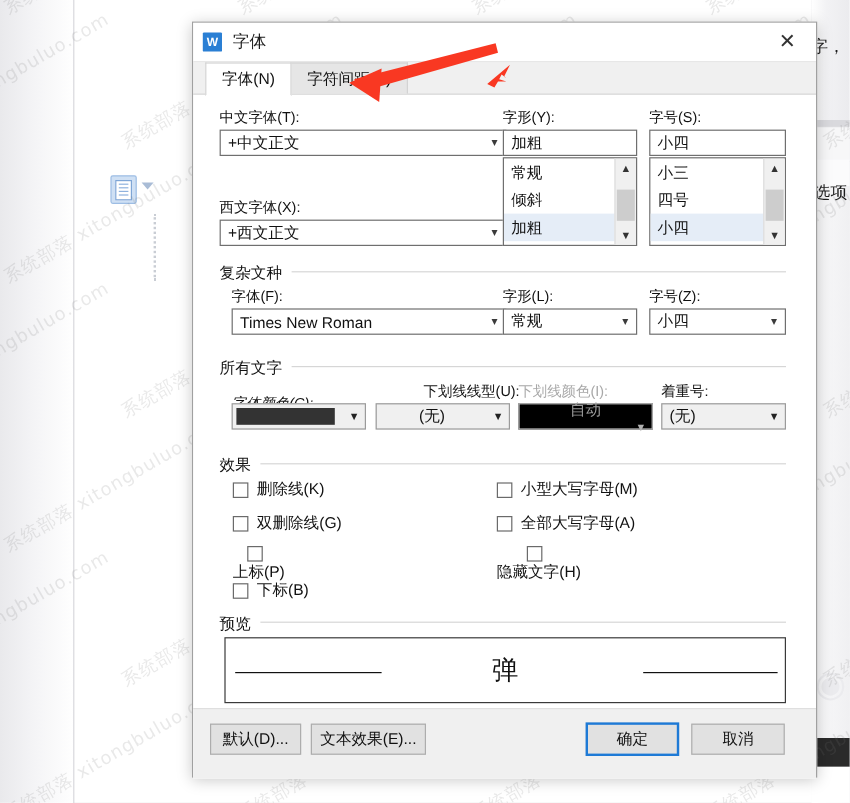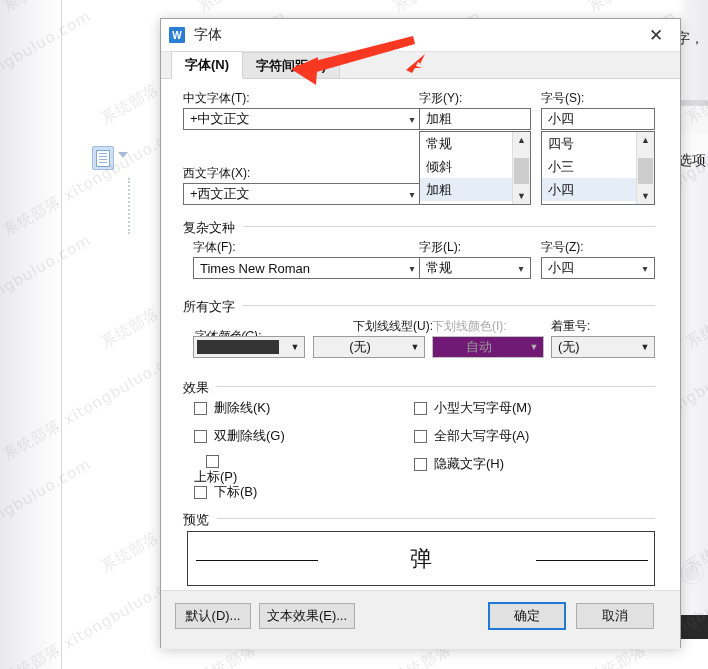--- a/index.html
+++ b/index.html
@@ -59,36 +59,36 @@
     background:#f0f0f0;border:1px solid #a0a0a0;box-shadow:0 2px 12px rgba(0,0,0,.22);z-index:60;}
   .titlebar{height:32px;background:#ffffff;border-bottom:1px solid #e2e2e2;
     display:flex;align-items:center;padding:0 2px 0 8px;}
   .app-icon{width:16px;height:16px;background:#2a7fd4;color:#fff;font-size:10px;font-weight:bold;
     display:flex;align-items:center;justify-content:center;border-radius:1px;font-family:"Liberation Sans",sans-serif;}
   .title-text{margin-left:9px;font-size:14px;color:#1a1a1a;}
   .close-btn{margin-left:auto;width:44px;height:31px;display:flex;align-items:center;
     justify-content:center;font-size:17px;color:#333;}
 
   .tabstrip{height:26px;background:#f0f0f0;position:relative;padding-left:10px;
-    display:flex;align-items:flex-end;border-bottom:1px solid #d3d3d3;font-weight:bold;}
+    display:flex;border-bottom:1px solid #d3d3d3;}
   .tab{height:25px;line-height:25px;padding:0 13px;font-size:13px;color:#111;
     border:1px solid #d3d3d3;border-bottom:none;background:#e6e6e6;margin-right:-1px;}
   .tab.active{background:#ffffff;border-color:#d3d3d3;border-bottom:1px solid #ffffff;
     position:relative;z-index:2;margin-bottom:-1px;height:26px;line-height:26px;}
 
   .body{background:#ffffff;height:calc(628px - 32px - 26px);position:relative;padding:0;}
 
   .lbl{position:absolute;font-size:12px;color:#111;white-space:nowrap;}
 
   .combo{position:absolute;height:22px;background:#fff;border:1px solid #6f6f6f;
     box-sizing:border-box;display:flex;align-items:center;padding-left:6px;font-size:13px;color:#111;}
   .combo .arrow{margin-left:auto;width:18px;text-align:center;color:#3b3b3b;font-size:10px;}
   .combo.flat{border:1px solid #9b9b9b;background:#f0f0f0;}
   .combo.flat .arrow{color:#222;font-size:9px;}
-  .combo.disabled{background:#701a75;border-color:#c0c0c0;color:#9a9a9a;}
+  .combo.disabled{background:#000000;border-color:#c0c0c0;color:#9a9a9a;flex-direction:column;}
   .combo.disabled .arrow{color:#b0b0b0;}
   .combo.center{justify-content:center;padding-left:0;position:absolute;}
   .combo.center .ctext{flex:1;text-align:center;}
 
   .txtbox{position:absolute;height:22px;background:#fff;border:1px solid #6f6f6f;
     box-sizing:border-box;display:flex;align-items:center;padding-left:6px;font-size:13px;color:#111;}
 
   .listbox{position:absolute;background:#fff;border:1px solid #6f6f6f;box-sizing:border-box;overflow:hidden;}
   .listbox .items{position:absolute;left:0;top:0;right:17px;bottom:0;}
   .listbox .li{height:23px;line-height:23px;padding-left:6px;font-size:13px;color:#111;}
@@ -235,22 +235,22 @@
         <div class="lb-arrow" style="position:absolute;bottom:0;left:0;right:0;">▼</div>
       </div>
     </div>
 
     <div class="lbl" style="left:380px;top:11px;">字号(S):</div>
     <div class="txtbox" style="left:380px;top:29px;width:114px;">
       <span>小四</span>
     </div>
     <div class="listbox" style="left:380px;top:52px;width:114px;height:74px;">
       <div class="items">
+        <div class="li">小三</div>
         <div class="li">四号</div>
-        <div class="li">小三</div>
         <div class="li sel">小四</div>
       </div>
       <div class="lb-scroll">
         <div class="lb-arrow">▲</div>
         <div class="lb-thumb" style="top:26px;height:26px;"></div>
         <div class="lb-arrow" style="position:absolute;bottom:0;left:0;right:0;">▼</div>
       </div>
     </div>
 
     <div class="grp-title" style="left:22px;top:140px;">复杂文种</div>
@@ -322,21 +322,21 @@
     </div>
 
     <div class="cb" style="left:253px;top:320px;">
       <span class="box"></span>
       <span>小型大写字母(M)</span>
     </div>
     <div class="cb" style="left:253px;top:348px;">
       <span class="box"></span>
       <span>全部大写字母(A)</span>
     </div>
-    <div class="cb" style="left:253px;top:376px;">
+    <div class="cb" style="left:253px;top:376px;flex-direction:column;">
       <span class="box"></span>
       <span>隐藏文字(H)</span>
     </div>
 
     <div class="grp-title" style="left:22px;top:432px;">预览</div>
     <div class="grp-line" style="left:56px;top:439px;width:438px;"></div>
 
     <div class="preview-box" style="left:26px;top:452px;width:468px;height:55px;">
       <div class="pv-line" style="left:8px;top:28px;width:122px;"></div>
       <div class="pv-line" style="left:348px;top:28px;width:112px;"></div>

